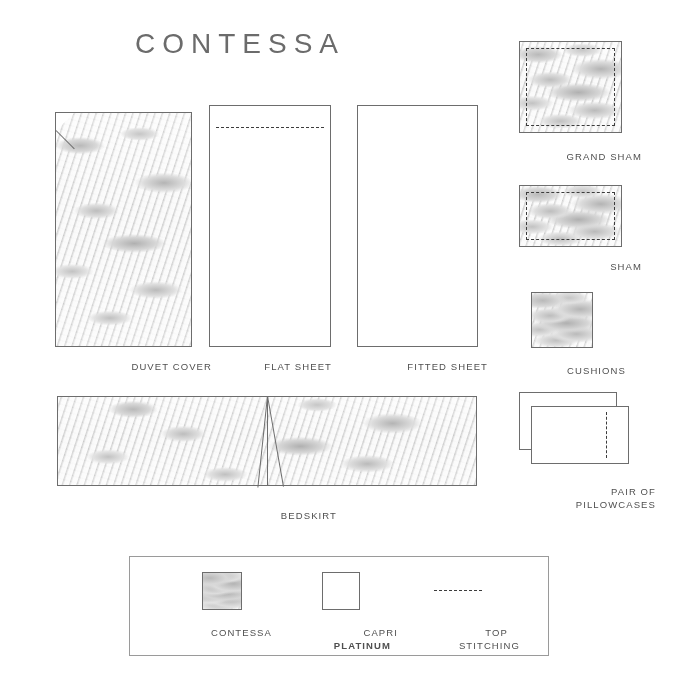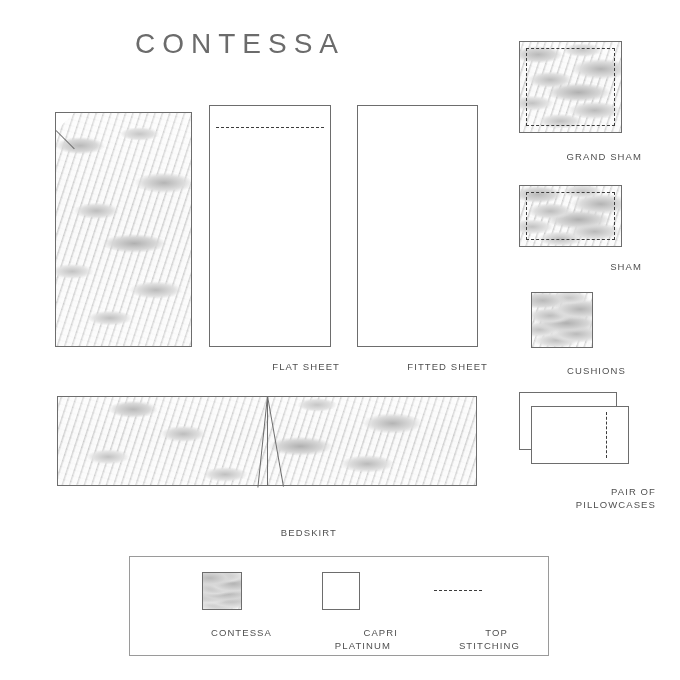--- a/index.html
+++ b/index.html
@@ -113,24 +113,25 @@
 </head>
 <body>
 
 <div id="stage">
 
   <div class="title">CONTESSA</div>
 
   <div class="panel tex" style="left:55px; top:112px; width:137px; height:235px;"></div>
   <div id="duvet-fold" style="left:56px; top:113px;"></div>
   <div id="duvet-fold-line" style="left:56px; top:130px;"></div>
+  <div class="label" style="left:35px; top:360px; width:177px;">DUVET COVER</div>
 
   <div class="panel plain" style="left:209px; top:105px; width:122px; height:242px;"></div>
   <div class="dashline" style="left:216px; top:127px; width:108px;"></div>
-  <div class="label" style="left:200px; top:360px; width:140px;">FLAT SHEET</div>
+  <div class="label" style="left:192px; top:360px; width:140px;">FLAT SHEET</div>
 
   <div class="panel plain" style="left:357px; top:105px; width:121px; height:242px;"></div>
   <div class="label" style="left:348px; top:360px; width:140px;">FITTED SHEET</div>
 
   <div class="panel tex" style="left:519px; top:41px; width:103px; height:92px;"></div>
   <div class="dashbox" style="left:526px; top:48px; width:89px; height:78px;"></div>
   <div class="label" style="left:500px; top:150px; width:142px;">GRAND SHAM</div>
 
   <div class="panel tex" style="left:519px; top:185px; width:103px; height:62px;"></div>
   <div class="dashbox" style="left:526px; top:192px; width:89px; height:48px;"></div>
@@ -142,28 +143,28 @@
   <div class="panel plain" style="left:519px; top:392px; width:98px; height:58px;"></div>
   <div class="panel plain" style="left:531px; top:406px; width:98px; height:58px;"></div>
   <div class="dashline-v" style="left:606px; top:412px; height:46px;"></div>
   <div class="label" style="left:504px; top:485px; width:152px;">PAIR OF</div>
   <div class="label" style="left:504px; top:498px; width:152px;">PILLOWCASES</div>
 
   <div class="panel tex" style="left:57px; top:396px; width:420px; height:90px;"></div>
   <div class="bedskirt-pleat" style="left:267px; top:396px; height:90px;"></div>
   <div class="bedskirt-pleat" style="left:267px; top:396px; height:92px; transform: rotate(6deg);"></div>
   <div class="bedskirt-pleat" style="left:267px; top:396px; height:92px; transform: rotate(-10deg);"></div>
-  <div class="label" style="left:197px; top:526px; width:140px;">BEDSKIRT</div>
+  <div class="label" style="left:197px; top:509px; width:140px;">BEDSKIRT</div>
 
   <div class="legendbox" style="left:129px; top:556px; width:420px; height:100px;"></div>
 
   <div class="sw tex" style="left:202px; top:572px; width:40px; height:38px;"></div>
   <div class="label" style="left:172px; top:626px; width:100px;">CONTESSA</div>
 
   <div class="sw plain" style="left:322px; top:572px; width:38px; height:38px;"></div>
   <div class="label" style="left:298px; top:626px; width:100px;">CAPRI</div>
-  <div class="label" style="left:291px; top:639px; width:100px;">PLATINUM</div>
+  <div class="label" style="left:291px; top:639px; width:100px;font-weight:bold;">PLATINUM</div>
 
   <div class="dashline" style="left:434px; top:590px; width:48px;"></div>
   <div class="label" style="left:408px; top:626px; width:100px;">TOP</div>
   <div class="label" style="left:420px; top:639px; width:100px;">STITCHING</div>
 
 </div>
 
 </body></html>

